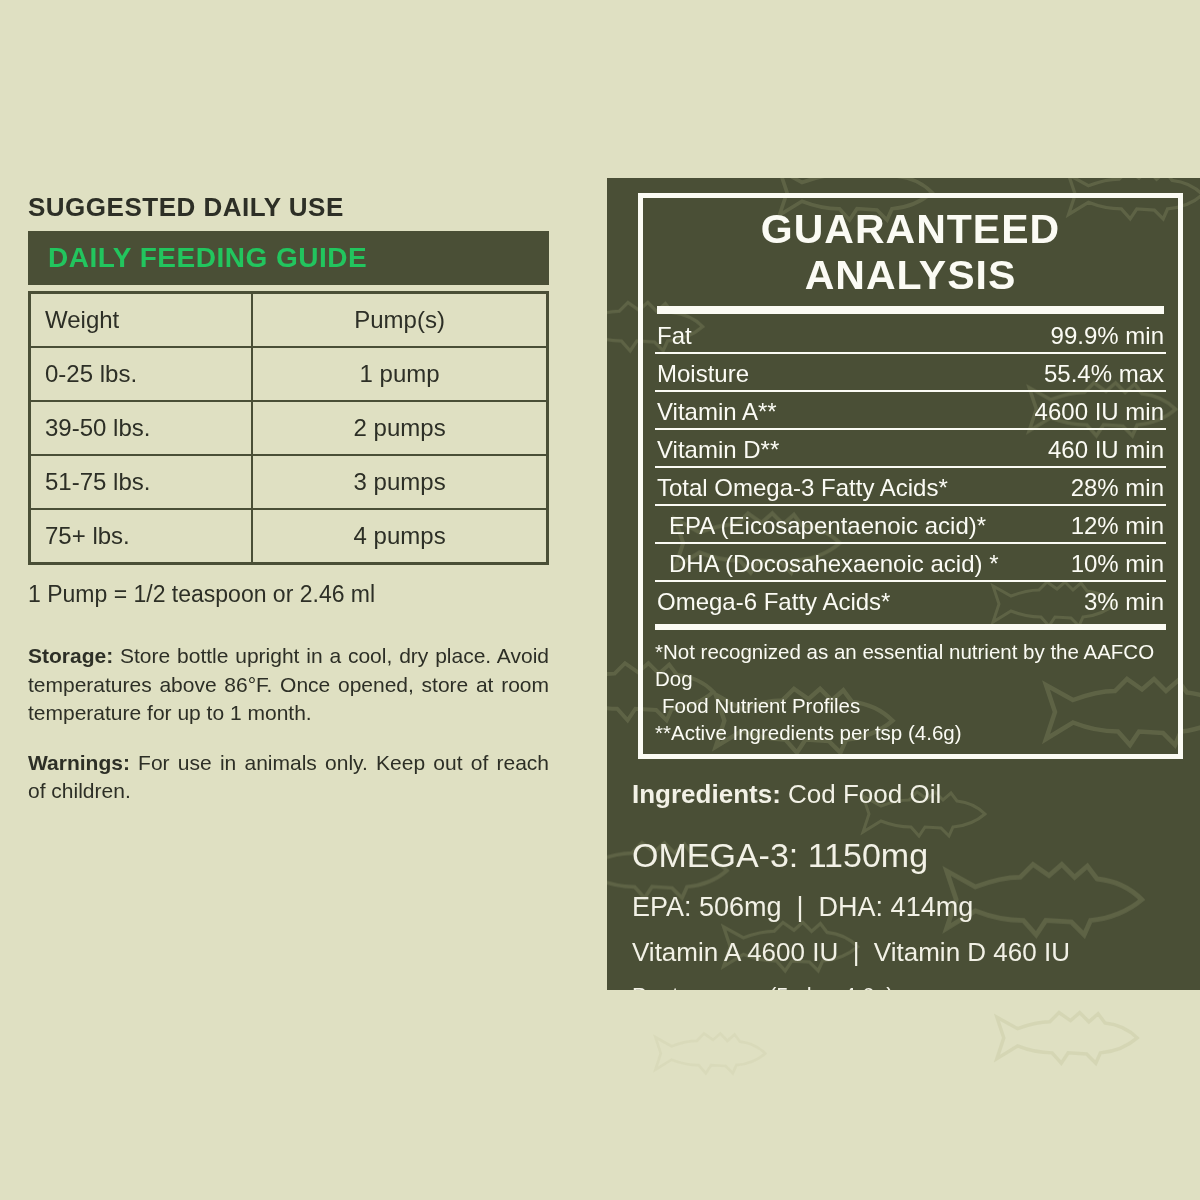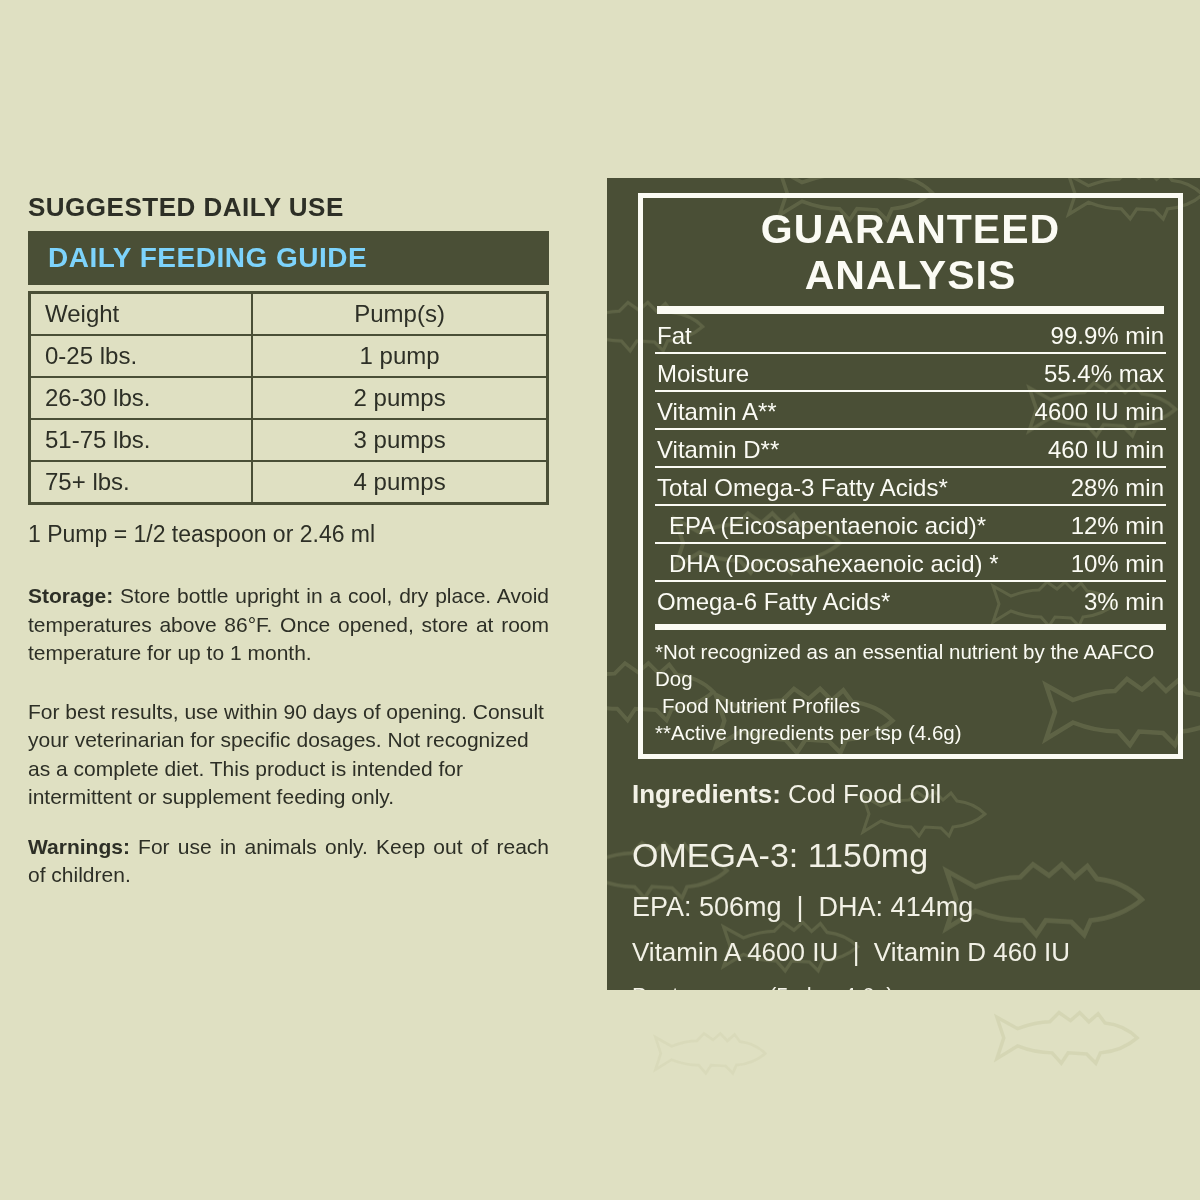--- a/index.html
+++ b/index.html
@@ -11,30 +11,30 @@
     color:#2d2f26;
   }
 
   
   .left-col { position:absolute; left:28px; top:192px; width:521px; }
 
   .suggested-title { font-size:26px; font-weight:bold; letter-spacing:.5px; margin:0 0 8px 0; color:#2d2f26; }
   .intro { font-size:22.5px; line-height:32px; margin:0 0 18px 0; }
 
   .fg-band {
-    background:#4a4f36; color:#7dd3fc;
+    background:#4a4f36; color:#22c55e;
     font-size:28px; font-weight:bold; letter-spacing:.5px;
     padding:11px 0 11px 20px;
   }
   .fg-table {
     width:100%; border-collapse:collapse; margin-top:6px;
     border:3px solid #4a4f36;
   }
   .fg-table td {
-    border:2px solid #4a4f36; font-size:24px; padding:6px 0;
+    border:2px solid #4a4f36; font-size:24px; padding:12px 0;
   }
   .fg-table td.w { width:43%; padding-left:14px; text-align:left; }
   .fg-table td.p { width:57%; text-align:center; }
   .fg-table td.foot { font-size:21.5px; padding:6px 0 6px 8px; text-align:left; }
 
   .pump-note { font-size:23px; margin-top:16px; }
 
   .para { font-size:21px; line-height:28.5px; margin-top:34px; }
   .para.justify { text-align:justify; }
   .para b { font-weight:bold; }
@@ -105,39 +105,38 @@
     <tbody>
       <tr>
         <td class="w">Weight</td>
         <td class="p">Pump(s)</td>
       </tr>
       <tr>
         <td class="w">0-25 lbs.</td>
         <td class="p">1 pump</td>
       </tr>
       <tr>
-        <td class="w">26-30 lbs.</td>
+        <td class="w">39-50 lbs.</td>
         <td class="p">2 pumps</td>
       </tr>
       <tr>
         <td class="w">51-75 lbs.</td>
         <td class="p">3 pumps</td>
       </tr>
       <tr>
         <td class="w">75+ lbs.</td>
         <td class="p">4 pumps</td>
       </tr>
     </tbody>
   </table>
 
   <p class="pump-note">1 Pump = 1/2 teaspoon or 2.46 ml</p>
 
   <p class="para justify"><b>Storage:</b> <span>Store bottle upright in a cool, dry place. Avoid temperatures above 86°F. Once opened, store at room temperature for up to 1 month.</span></p>
 
-  <p class="para best">For best results, use within 90 days of opening. Consult your veterinarian for specific dosages. Not recognized as a complete diet. This product is intended for intermittent or supplement feeding only.</p>
 
   <p class="para justify warn"><b>Warnings:</b> <span>For use in animals only. Keep out of reach of children.</span></p>
 </div>
 
 <div class="panel">
 
   <svg class="fish-layer" viewBox="0 0 593 812">
     <g opacity="0.38">
       <use href="#fishp" transform="translate(165,-18) scale(1.25)"></use>
       <use href="#fishp" transform="translate(455,-12) scale(1.1)"></use>

